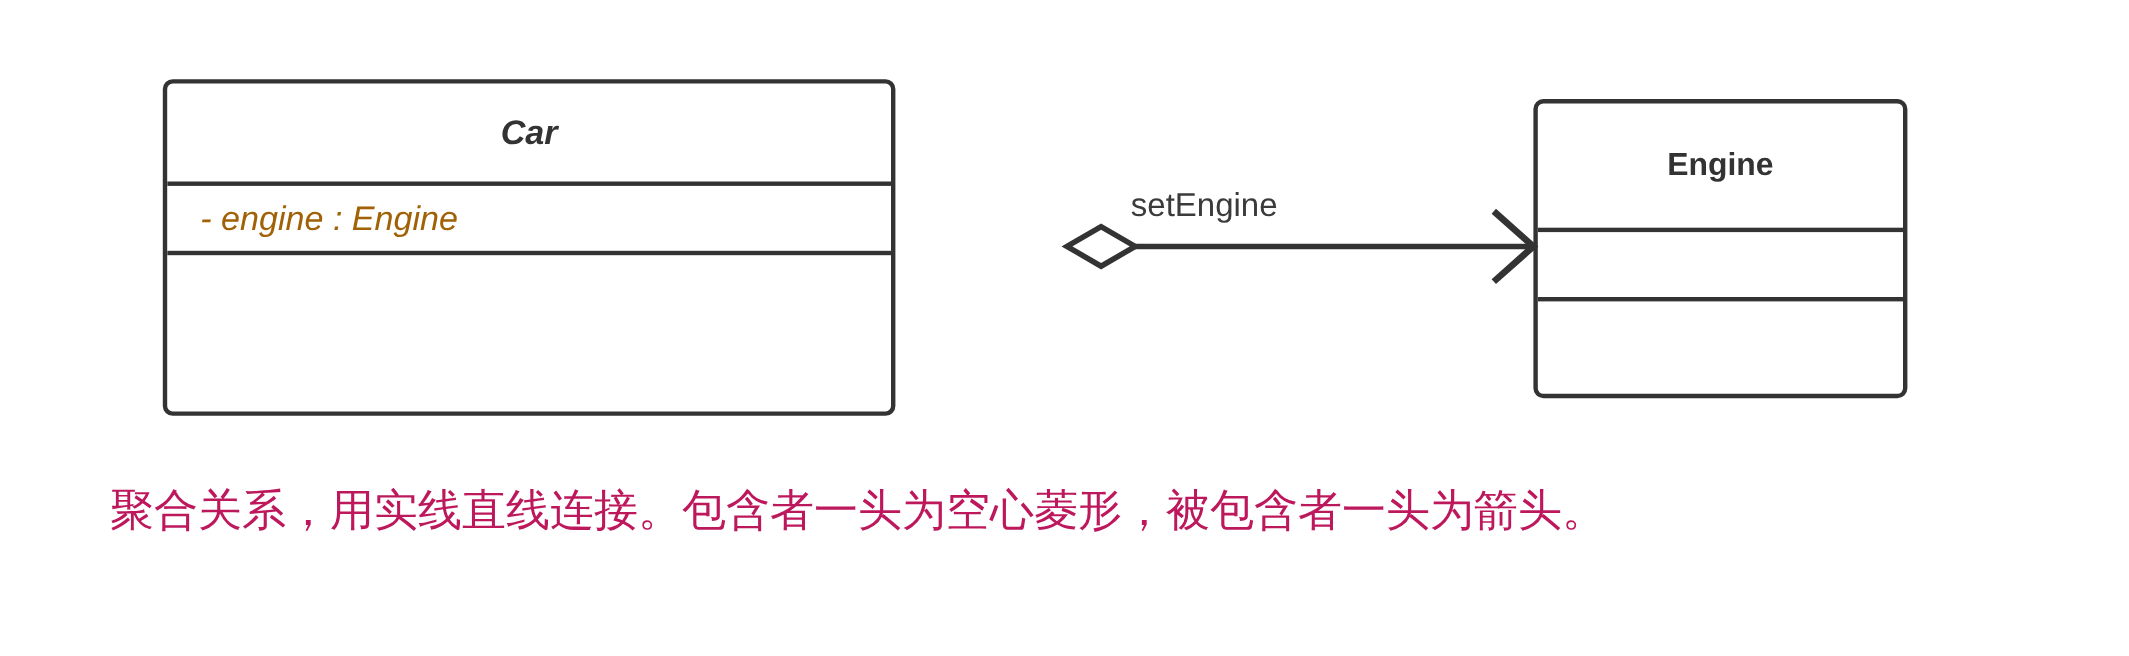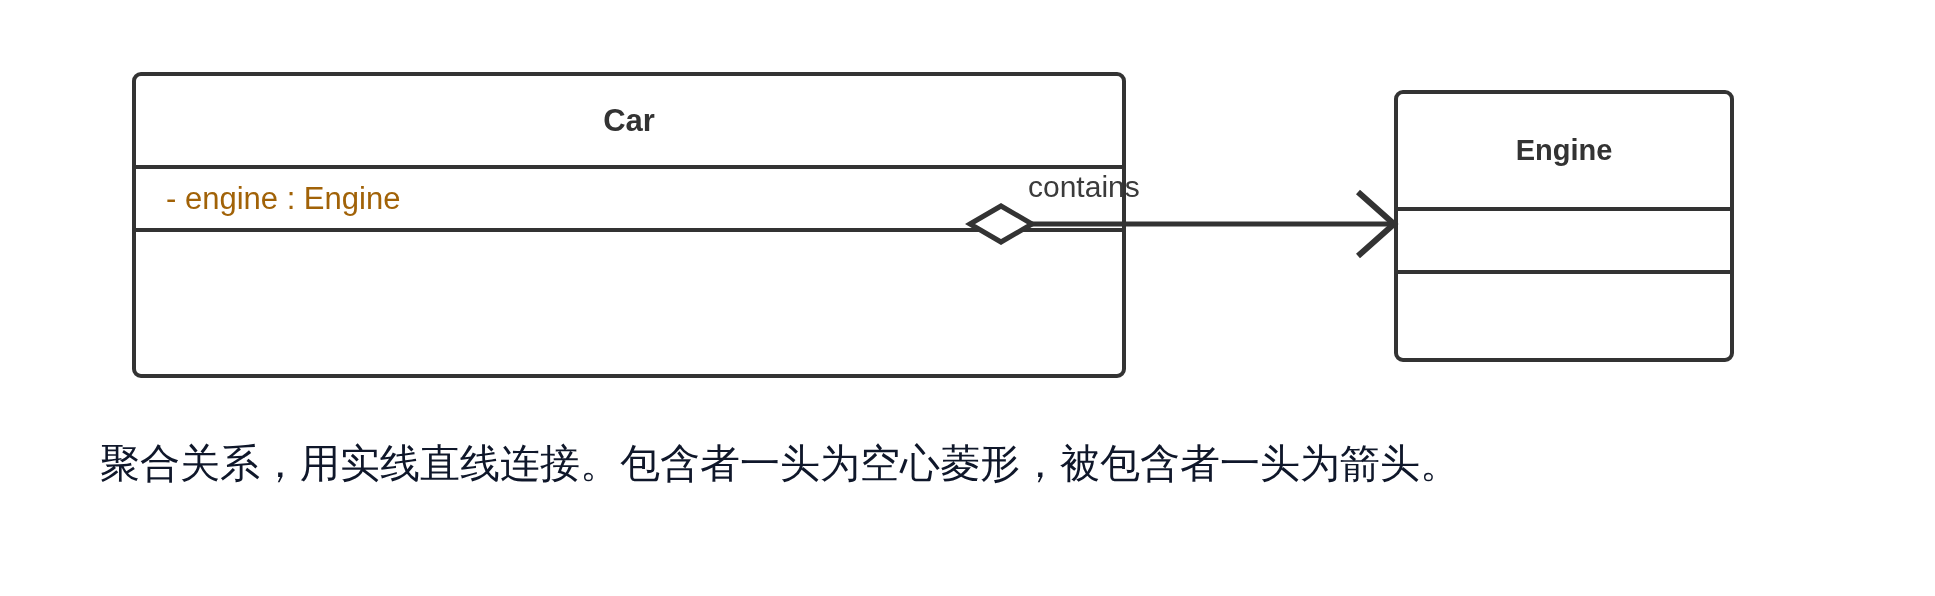--- a/index.html
+++ b/index.html
@@ -41,24 +41,25 @@
     color: #333333;
     white-space: nowrap;
   }
   .member-line {
     color: #a16207;
     white-space: nowrap;
   }
 
   
   #car-class {
-    left: 132px;
+    left: 148px;
     top: 72px;
-    width: 994px;
+    width: 666px;
     height: 306px;
+    font-style: italic;
   }
   #car-class .c-title   { height: 89px; }
   #car-class .c-attrs   { height: 63px; }
   #car-class .c-methods { height: 146px; }
   #car-class .class-title {
     font-size: 31px;
     line-height: 89px;
   }
   #car-class .c-attrs .member-line {
     font-size: 31px;
@@ -110,21 +111,21 @@
 
   
   #caption {
     position: absolute;
     left: 100px;
     top: 438px;
     width: 1760px;
     font-family: "Liberation Serif", "DejaVu Serif", serif;
     font-size: 40px;
     line-height: 52px;
-    color: #0f172a;
+    color: #be185d;
     white-space: nowrap;
   }
 </style>
 </head>
 <body>
 
 <div id="canvas">
 
   <div class="uml-class" id="car-class">
     <div class="compartment c-title">
@@ -147,17 +148,17 @@
 
   <svg id="association" viewBox="0 0 450 160" width="450" height="160">
 
     <line x1="72" y1="74" x2="430" y2="74" stroke="#333333" stroke-width="5"></line>
 
     <polygon points="10,74 41,56 72,74 41,92" fill="#ffffff" stroke="#333333" stroke-width="5" stroke-linejoin="miter"></polygon>
 
     <polyline points="398,42 434,74 398,106" fill="none" stroke="#333333" stroke-width="6" stroke-linecap="butt" stroke-linejoin="miter"></polyline>
   </svg>
 
-  <div id="assoc-label">contains</div>
+  <div id="assoc-label">setEngine</div>
 
   <div id="caption">聚合关系，用实线直线连接。包含者一头为空心菱形，被包含者一头为箭头。</div>
 
 </div>
 
 </body></html>

